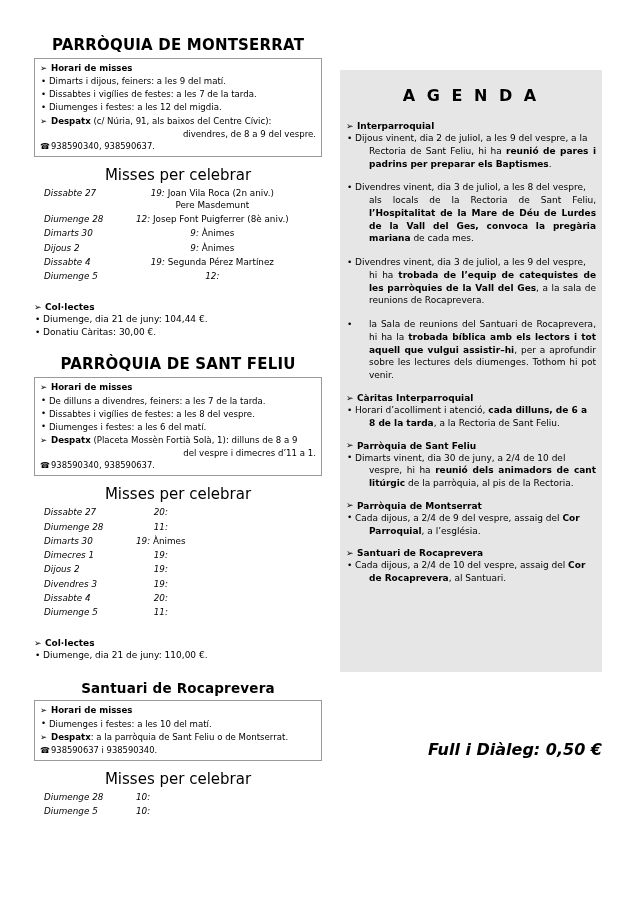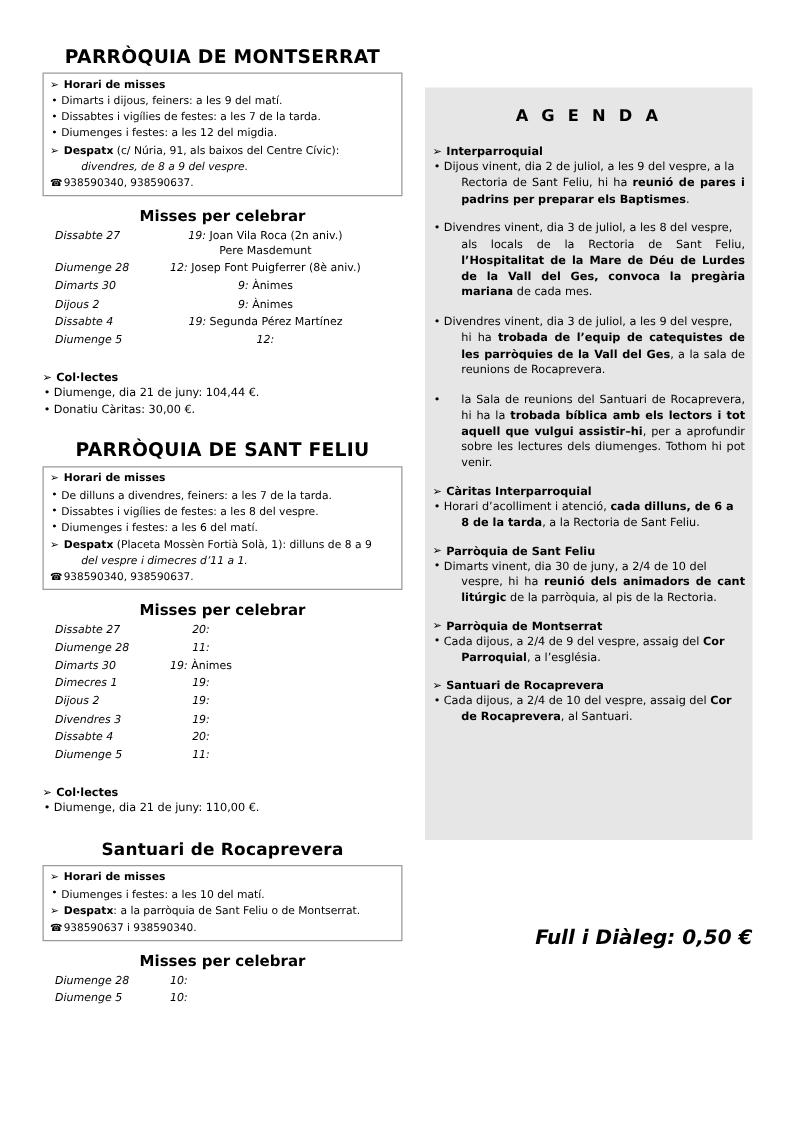--- a/index.html
+++ b/index.html
@@ -87,39 +87,38 @@
     top: -0.5px;
     font-size: 8.5px;
     font-weight: bold;
   }
   .despatx-line .dp-label {
     font-weight: bold;
   }
   .despatx-line .cont {
     display: block;
     padding-left: 14px;
-    text-align: left;
-    font-style: italic;
+    text-align: right;
   }
 
   .phone-line {
     font-size: 8.4px;
     line-height: 1.4;
     margin: 1px 0 0 0;
     padding-left: 0;
   }
   .phone-line .tel-icon {
     font-size: 8px;
     margin-right: 1px;
   }
 
   .subhead {
     text-align: center;
-    font-weight: bold;
-    font-size: 12px;
+    font-weight: normal;
+    font-size: 15px;
     margin: 9px 0 3px 0;
   }
 
   table.masses {
     border-collapse: collapse;
     margin-left: 10px;
     font-size: 8.8px;
   }
   table.masses td {
     padding: 1.2px 0;
@@ -177,21 +176,21 @@
     top: 70px;
     width: 262px;
     height: 602px;
     background: #e6e6e6;
     box-sizing: border-box;
     padding: 16px 6px 6px 6px;
   }
   .agenda-title {
     text-align: center;
     font-weight: bold;
-    font-size: 13px;
+    font-size: 16px;
     letter-spacing: 3px;
     margin: 0 0 16px 0;
   }
   .ag-group {
     margin-bottom: 11px;
   }
   .ag-head {
     font-size: 9px;
     font-weight: bold;
     padding-left: 11px;

